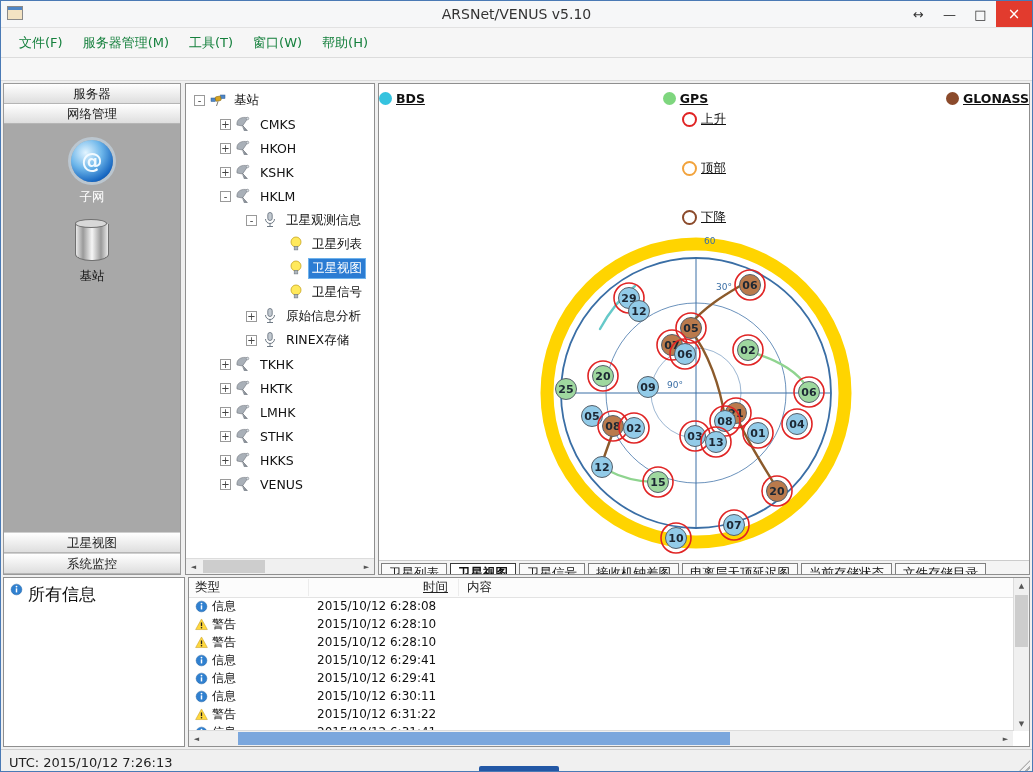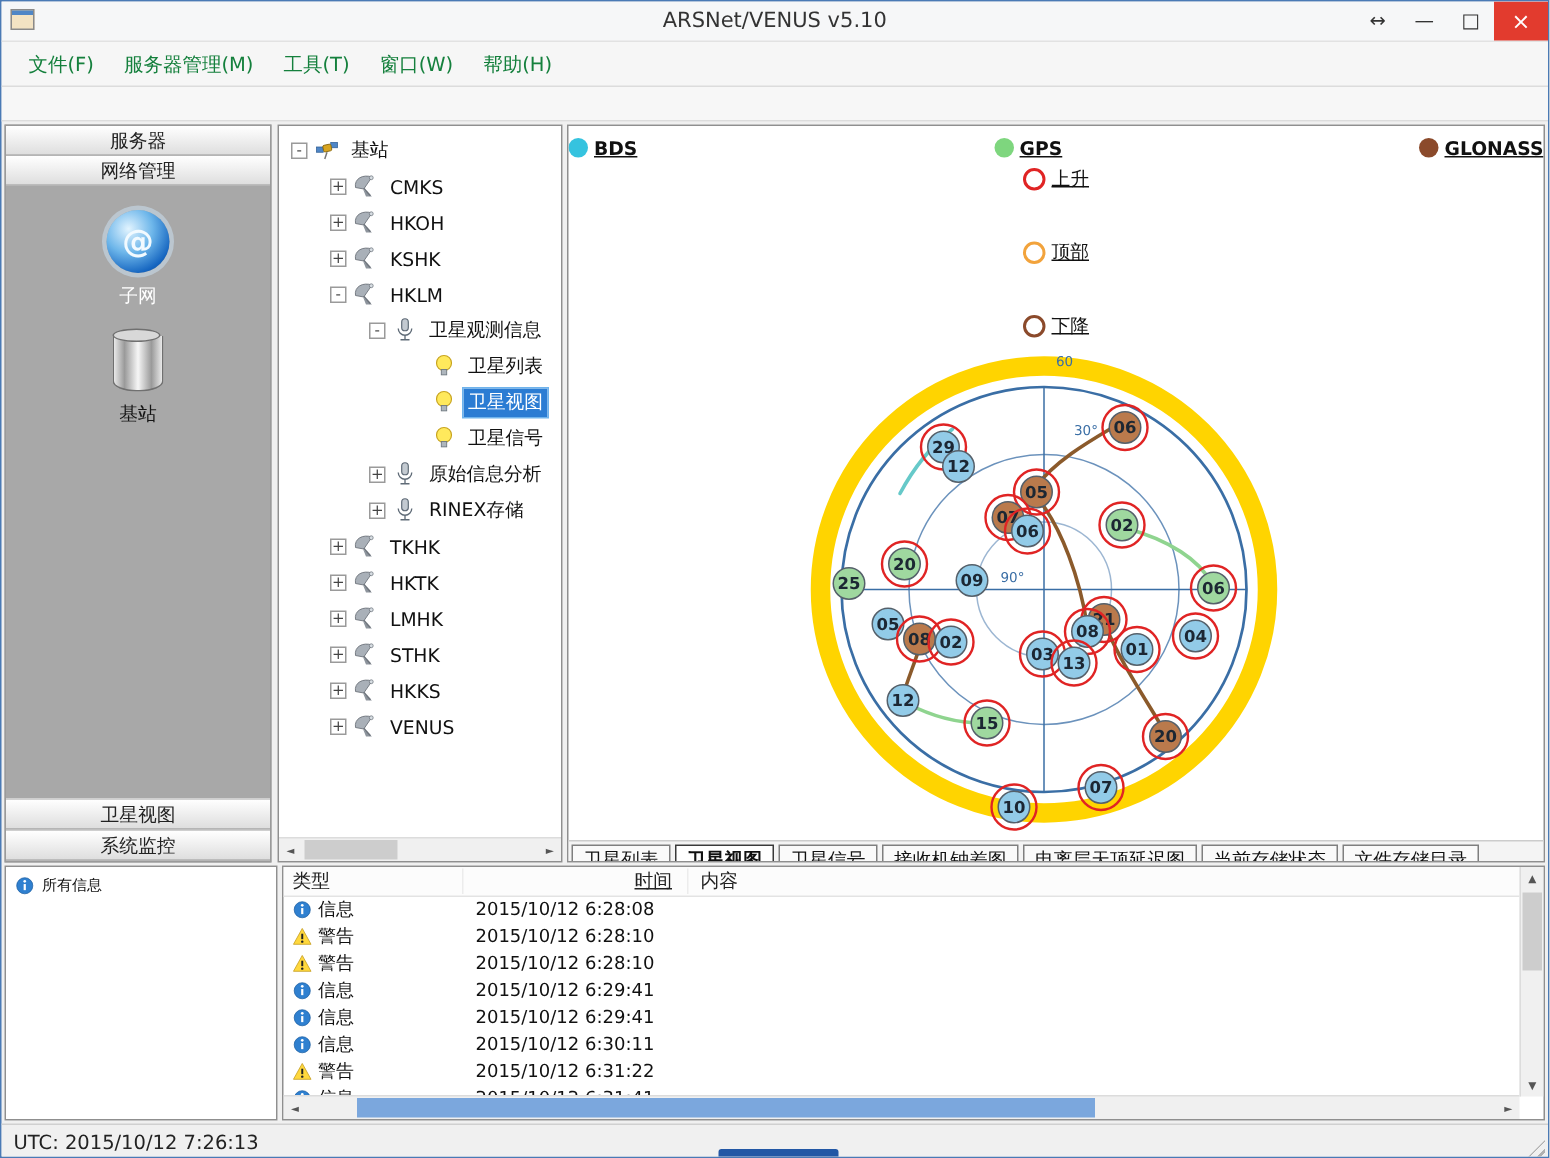--- a/index.html
+++ b/index.html
@@ -61,21 +61,21 @@
   .legend-ring{width:11px;height:11px;border-radius:50%;border:2px solid #000;display:inline-block;margin-right:4px;background:#fff;}
   .legend-text.bold{font-size:12.5px;font-weight:bold;}
   .legend-text.normal{font-size:12.5px;}
   .skyplot{display:block;margin:2px auto 0;width:640px;height:332px;flex:none;}
   .chart-tabs{margin-top:auto;display:flex;gap:3px;padding:2px 2px;border-top:1px solid #cccccc;background:#f4f4f4;}
   .chart-tab{border:1px solid #7f7f7f;background:#fafafa;padding:1px 7px;font-size:12.5px;line-height:16px;white-space:nowrap;}
   .chart-tab.selected{background:#ffffff;border-color:#3a3a3a;font-weight:bold;}
   
   .bottom-panel{display:flex;height:174px;box-sizing:border-box;padding:2px;}
   .info-tree{width:182px;flex:none;background:#fff;border:1px solid #8f8f8f;box-sizing:border-box;padding:5px 6px;}
-  .info-root{display:flex;align-items:center;gap:5px;font-size:10px;}
+  .info-root{display:flex;align-items:flex-start;gap:5px;font-size:17px;}
   .info-root .mini-icon svg{width:13px;height:13px;display:block;}
   .log-panel{flex:1;margin-left:3px;background:#fff;border:1px solid #8f8f8f;position:relative;overflow:hidden;box-sizing:border-box;}
   .log-header{display:flex;height:19px;align-items:center;border-bottom:1px solid #e3e3e3;background:#fcfcfc;font-size:12.5px;color:#222;margin-right:16px;}
   .col-type{width:120px;padding-left:6px;border-right:1px solid #ececec;box-sizing:border-box;}
   .col-time{width:150px;text-align:right;padding-right:10px;border-right:1px solid #ececec;box-sizing:border-box;text-decoration:underline;}
   .col-content{flex:1;padding-left:8px;}
   .log-rows{position:absolute;top:19px;left:0;right:16px;bottom:15px;overflow:hidden;}
   .log-row{display:flex;height:18px;align-items:center;font-size:12px;}
   .log-cell{box-sizing:border-box;white-space:nowrap;overflow:hidden;}
   .log-cell.type{width:120px;display:flex;align-items:center;gap:4px;padding-left:6px;}

